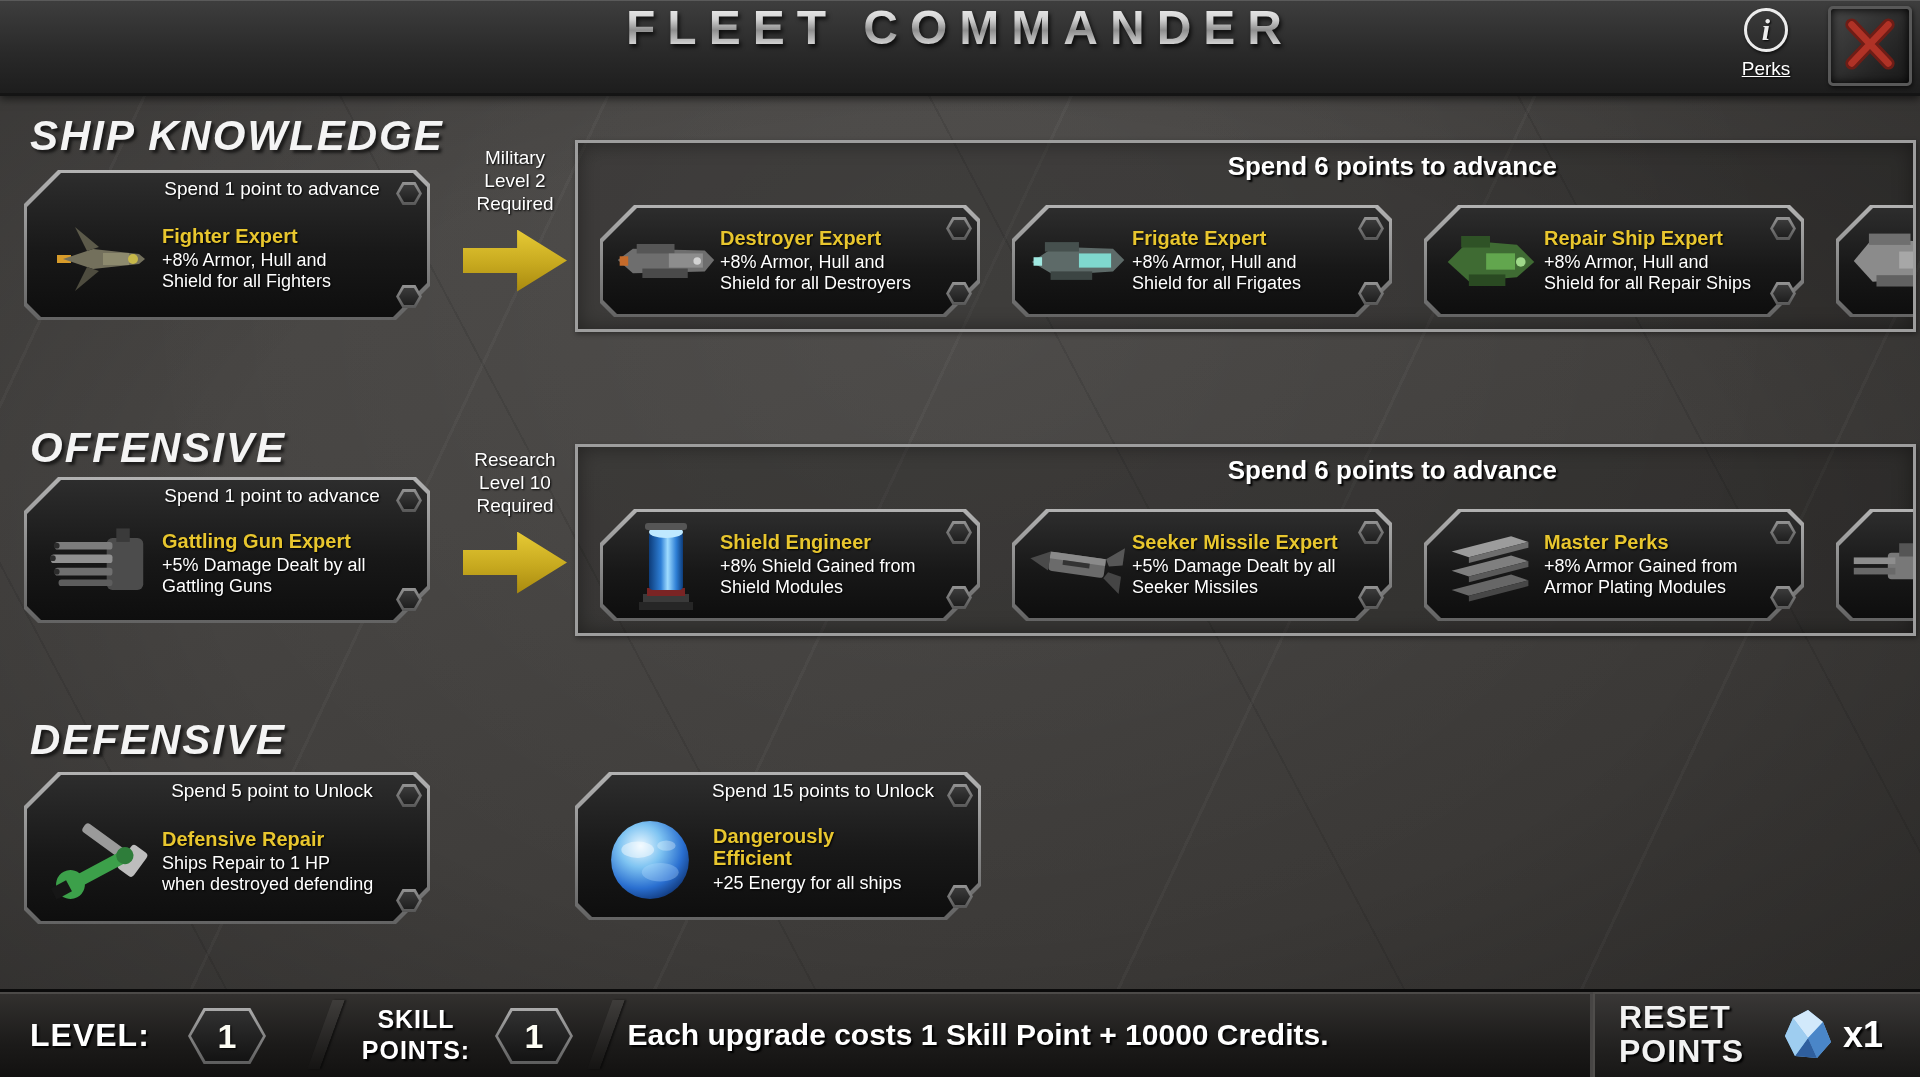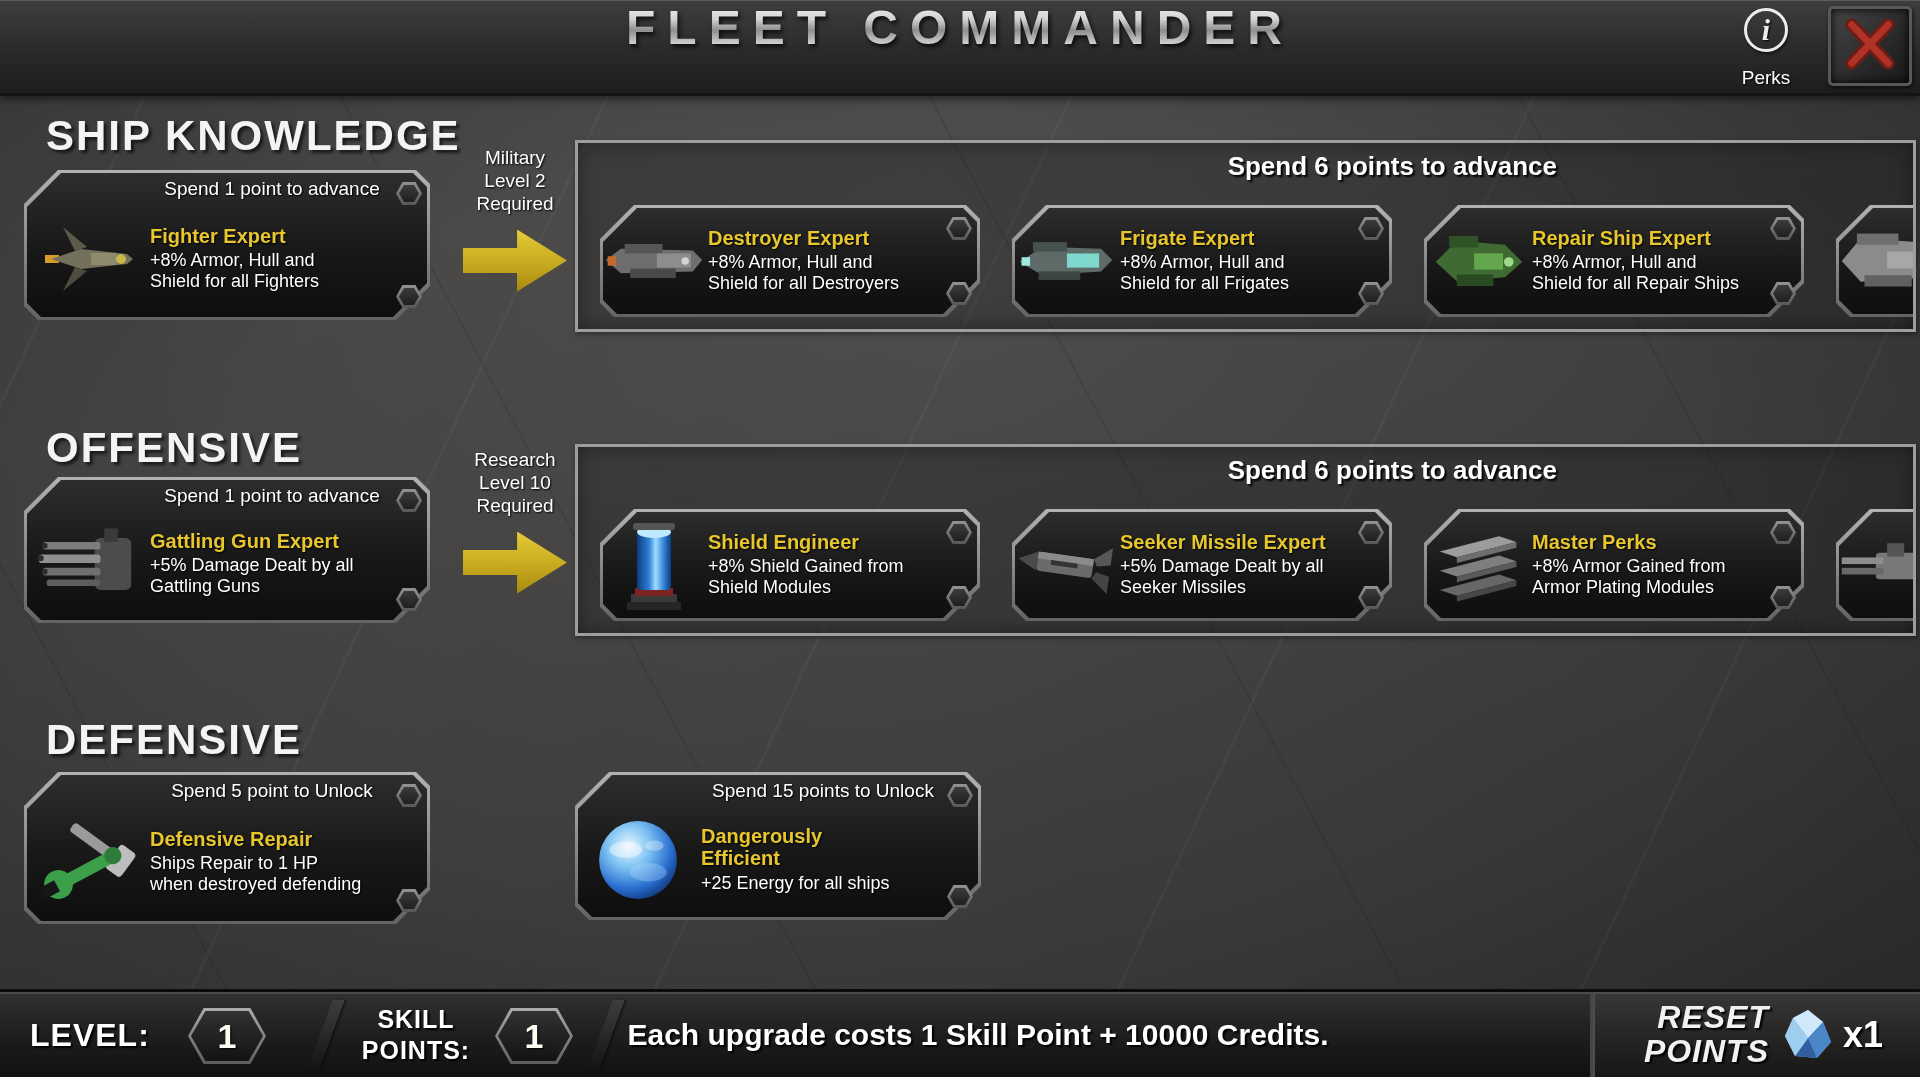--- a/index.html
+++ b/index.html
@@ -36,54 +36,54 @@
     background:linear-gradient(180deg,#fbfbfb 0%, #d2d2d2 35%, #8e8e8e 55%, #d6d6d6 82%, #efefef 100%);
     -webkit-background-clip:text; background-clip:text; color:transparent;
     filter: drop-shadow(2px 3px 2px rgba(0,0,0,0.75));
   }
   .perks { position:absolute; top:8px; right:118px; width:72px; text-align:center; cursor:pointer; }
   .info-circle {
     width:44px; height:44px; margin:0 auto; border:3px solid #ececec; border-radius:50%;
     color:#ececec; font:italic bold 30px "Liberation Serif", serif; line-height:38px;
     text-shadow:1px 1px 2px #000; box-shadow:1px 2px 3px rgba(0,0,0,0.6);
   }
-  .perks-label { margin-top:15px; color:#fff; font-size:19px; text-shadow:1px 1px 2px #000; }
+  .perks-label { margin-top:6px; color:#fff; font-size:19px; text-shadow:1px 1px 2px #000;text-decoration:underline; }
   .close-btn {
     position:absolute; top:6px; right:8px; width:84px; height:80px; cursor:pointer;
     background: linear-gradient(135deg,#474747,#242424 70%,#1a1a1a);
     border:3px solid #585858; border-radius:5px;
     box-shadow: inset 0 0 10px #000, 1px 2px 4px rgba(0,0,0,0.6);
     display:flex; align-items:center; justify-content:center;
   }
 
   
   .section-heading {
-    position:absolute; left:30px; color:#f4f4f4; font-size:42px; font-weight:bold; 
-    letter-spacing:2px; text-shadow:3px 3px 3px rgba(0,0,0,0.6);margin-left:16px;
+    position:absolute; left:30px; color:#f4f4f4; font-size:42px; font-weight:bold; font-style:italic;
+    letter-spacing:2px; text-shadow:3px 3px 3px rgba(0,0,0,0.6);
   }
 
   
   .perk-card {
     position:absolute; cursor:pointer;
     --clip: polygon(34px 0, calc(100% - 14px) 0, 100% 14px, 100% calc(100% - 34px),
                     calc(100% - 34px) 100%, 14px 100%, 0 calc(100% - 14px), 0 34px);
   }
   .card-shape {
     position:absolute; inset:0; clip-path:var(--clip);
     background:linear-gradient(180deg,#b2b2b2,#636363);
   }
   .card-inner {
     position:absolute; inset:3px; clip-path:var(--clip);
     background:linear-gradient(180deg,#2d2d2d 0%, #181818 55%, #0e0e0e 100%);
   }
   .spend-label {
     position:absolute; top:8px; left:126px; right:36px; text-align:center;
     color:#fff; font-size:19px; text-shadow:1px 1px 2px #000;
   }
-  .card-content { position:absolute; inset:0; display:flex; align-items:center; }
+  .card-content { position:absolute; inset:0; display:flex; align-items:center;padding-left:12px; }
   .standalone .card-content { padding-top:28px; }
   .icon-box { width:126px; flex-shrink:0; display:flex; align-items:center; justify-content:center; }
   .group-card .icon-box { width:108px; }
   .text-box { flex:1; padding-right:40px; }
   .perk-title {
     color:#e8c62e; font-size:20px; font-weight:bold; margin-bottom:3px; line-height:1.08;
     text-shadow:1px 1px 2px #000;
   }
   .narrow-title .perk-title { max-width:132px; }
   .perk-desc { color:#fff; font-size:18px; line-height:1.16; max-width:212px; text-shadow:1px 1px 2px #000; }
@@ -153,21 +153,21 @@
     position:absolute; left:0; right:0; top:50%; transform:translateY(-50%); text-align:center;
     color:#fff; font-size:30px; font-weight:bold; text-shadow:2px 2px 2px #000; pointer-events:none;padding-left:36px;
   }
   .reset-panel {
     position:absolute; right:0; top:0; bottom:0; width:330px; cursor:pointer;
     background:linear-gradient(180deg,#3a3837 0%, #222120 65%, #181716 100%);
     border-left:3px solid #474544; box-shadow: inset 2px 2px 0 #4f4d4b;
     display:flex; align-items:center;
   }
   .reset-label { margin-left:26px; width:150px; color:#f2f2f2; font-size:32px; font-weight:bold;
-    line-height:1.05; text-align:right; letter-spacing:1px; text-shadow:2px 2px 2px #000;font-style:italic; }
+    line-height:1.05; text-align:left; letter-spacing:1px; text-shadow:2px 2px 2px #000; }
   .crystal-box { margin-left:8px; width:62px; display:flex; justify-content:center; }
   .reset-mult { margin-left:4px; color:#fff; font-size:36px; font-weight:bold; text-shadow:2px 2px 2px #000; }
 </style>
 </head>
 <body>
 
 <div id="stage">
 
   <div class="header">
     <div class="app-title">FLEET COMMANDER</div>

